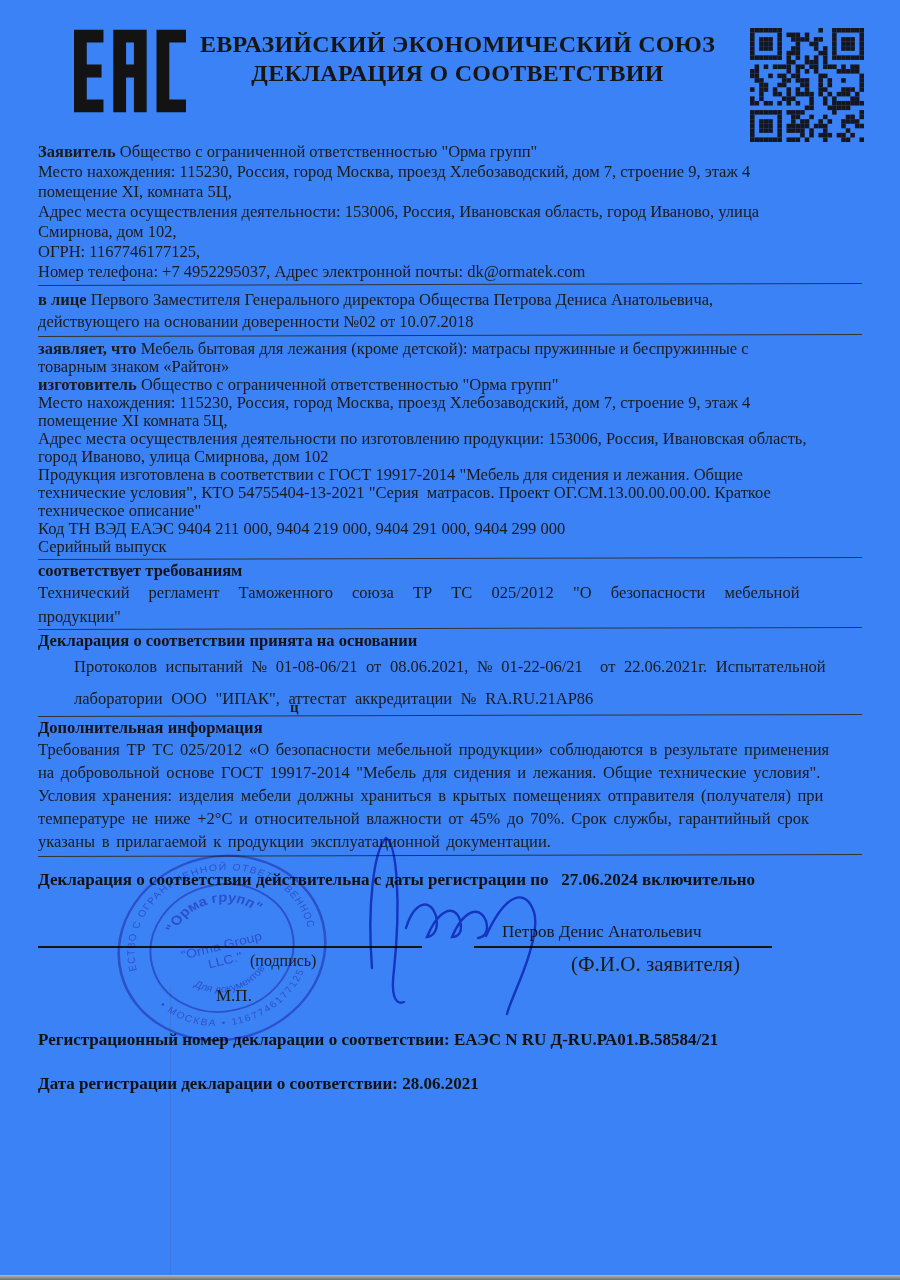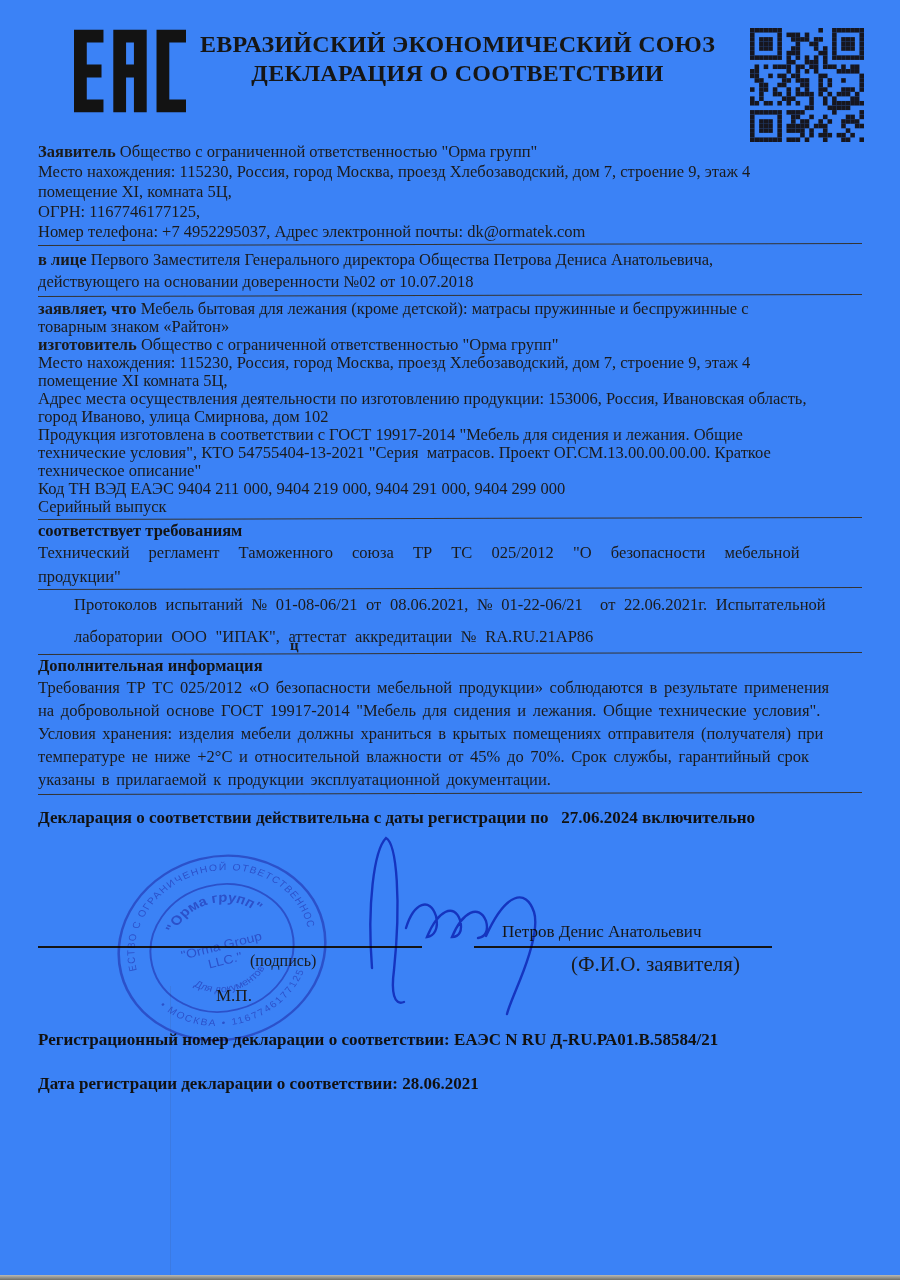--- a/index.html
+++ b/index.html
@@ -373,20 +373,22 @@
       <rect x="92.00" y="110.40" width="4.60" height="4.60" fill="#16161f"></rect>
       <rect x="96.60" y="110.40" width="4.60" height="4.60" fill="#16161f"></rect>
       <rect x="110.40" y="110.40" width="4.60" height="4.60" fill="#16161f"></rect>
     </svg>
 
   <div class="content">
 
     <div class="pw b1"><b>Заявитель</b><span> Общество с ограниченной ответственностью "Орма групп"</span></div>
     <div class="pw b1">Место нахождения: 115230, Россия, город Москва, проезд Хлебозаводский, дом 7, строение 9, этаж 4
 помещение XI, комната 5Ц,</div>
+    <div class="pw b1">Адрес места осуществления деятельности: 153006, Россия, Ивановская область, город Иваново, улица
+Смирнова, дом 102,</div>
     <div class="pw b1">ОГРН: 1167746177125,</div>
     <div class="pw b1">Номер телефона: +7 4952295037, Адрес электронной почты: dk@ormatek.com</div>
 
     <div class="rule rule-m1"></div>
 
     <div class="pw rep"><b>в лице</b><span> Первого Заместителя Генерального директора Общества Петрова Дениса Анатольевича,
 действующего на основании доверенности №02 от 10.07.2018</span></div>
 
     <div class="rule rule-m1"></div>
 
@@ -404,20 +406,21 @@
     <div class="pw t2">Серийный выпуск</div>
 
     <div class="rule rule-m1"></div>
 
     <div class="bold-head">соответствует требованиям</div>
     <div class="pw tech">Технический регламент Таможенного союза ТР ТС 025/2012 "О безопасности мебельной
 продукции"</div>
 
     <div class="rule"></div>
 
+    <div class="bold-head">Декларация о соответствии принята на основании</div>
     <div class="pw protocols">Протоколов испытаний № 01-08-06/21 от 08.06.2021, № 01-22-06/21  от 22.06.2021г. Испытательной
 лаборатории ООО "ИПАК", аттестат аккредитации № RA.RU.21АР86</div>
 
     <div class="rule-wrap">
       <div class="rule"></div>
       <div class="artifact">ц</div>
     </div>
 
     <div class="bold-head">Дополнительная информация</div>
     <div class="pw addbody">Требования ТР ТС 025/2012 «О безопасности мебельной продукции» соблюдаются в результате применения

